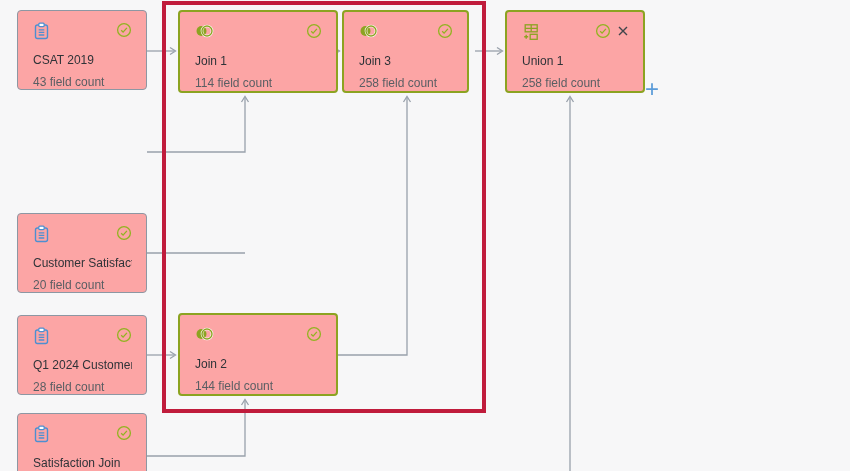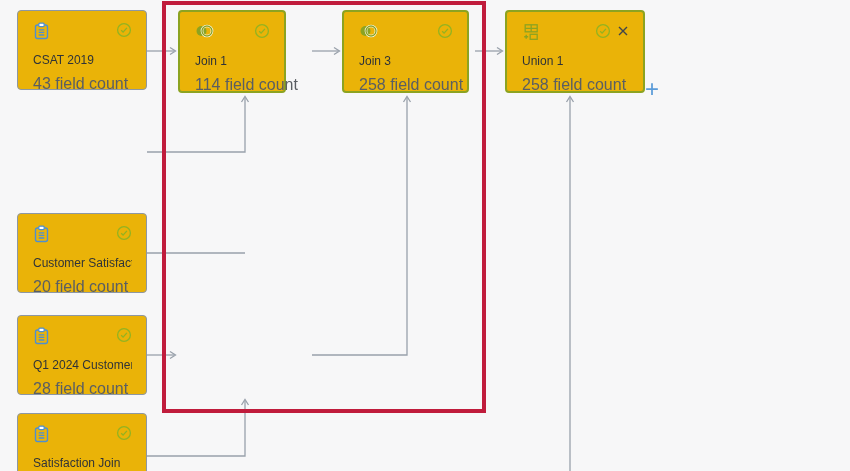--- a/index.html
+++ b/index.html
@@ -1,26 +1,26 @@
 <!DOCTYPE html>
 <html><head>
 <meta charset="utf-8">
 <style>
   html,body{margin:0;padding:0;}
   *{box-sizing:border-box;}
   body{font-family:"Liberation Sans","DejaVu Sans",sans-serif;background:#fff;}
   .canvas{position:relative;width:850px;height:471px;background:#f7f7f8;overflow:hidden;}
   .edge-layer{position:absolute;left:0;top:0;width:850px;height:471px;pointer-events:none;}
-  .node{position:absolute;background:#eab308;border-radius:4px;padding:11px 14px 0 15px;}
+  .node{position:absolute;background:#fca5a5;border-radius:4px;padding:11px 14px 0 15px;}
   .node.source{width:130px;height:80px;border:1px solid #8d97a3;}
-  .node.transform{width:108px;height:83px;border:2px solid #8ca321;}
+  .node.transform{width:160px;height:83px;border:2px solid #8ca321;}
   .node-head{display:flex;align-items:flex-start;justify-content:space-between;height:22px;}
   .node-head .right-icons{display:flex;align-items:center;gap:6px;}
   .node-title{font-size:12px;color:#2f3338;margin-top:9px;white-space:nowrap;overflow:hidden;}
-  .node-count{font-size:16px;color:#5a5e63;margin-top:8px;white-space:nowrap;}
+  .node-count{font-size:12px;color:#5a5e63;margin-top:8px;white-space:nowrap;}
   .icon{display:inline-block;line-height:0;}
   .selection-rect{position:absolute;left:162px;top:1px;width:324px;height:412px;border:4px solid #c01c3c;pointer-events:none;}
   .add-btn{position:absolute;left:641px;top:78px;width:22px;height:22px;color:#5b9cd9;font-size:24px;line-height:21px;text-align:center;cursor:pointer;font-weight:400;}
 </style>
 </head>
 <body>
 
 <div class="canvas">
 
   <svg class="edge-layer" width="850" height="471" viewBox="0 0 850 471" fill="none" stroke="#99a1ab" stroke-width="1.3">
@@ -186,20 +186,39 @@
         <svg width="16" height="16" viewBox="0 0 16 16">
             <circle cx="8" cy="8" r="6.4" stroke="#92b321" stroke-width="1.3" fill="none"></circle>
             <path d="M5.2,8.2 L7.1,10.1 L10.9,5.9" stroke="#92b321" stroke-width="1.3" fill="none"></path>
           </svg>
       </span>
     </div>
     <div class="node-title">Join 3</div>
     <div class="node-count">258 field count</div>
   </div>
 
+  <div class="node transform" style="left:178px;top:313px;">
+    <div class="node-head">
+      <span class="icon">
+        <svg width="19" height="16" viewBox="0 0 19 16">
+            <circle cx="6.5" cy="8" r="5" fill="#8ca321"></circle>
+            <circle cx="12" cy="8" r="5" stroke="#ffffff" stroke-width="2.6" fill="none"></circle>
+            <circle cx="12" cy="8" r="5" stroke="#8ca321" stroke-width="1.4" fill="none"></circle>
+          </svg>
+      </span>
+      <span class="icon">
+        <svg width="16" height="16" viewBox="0 0 16 16">
+            <circle cx="8" cy="8" r="6.4" stroke="#92b321" stroke-width="1.3" fill="none"></circle>
+            <path d="M5.2,8.2 L7.1,10.1 L10.9,5.9" stroke="#92b321" stroke-width="1.3" fill="none"></path>
+          </svg>
+      </span>
+    </div>
+    <div class="node-title">Join 2</div>
+    <div class="node-count">144 field count</div>
+  </div>
 
   <div class="node transform" style="left:505px;top:10px;width:140px;">
     <div class="node-head">
       <span class="icon">
         <svg width="18" height="18" viewBox="0 0 18 18" stroke="#8ca321" stroke-width="1.3" fill="none">
             <rect x="3.2" y="1.8" width="12" height="7"></rect>
             <path d="M9.2,1.8 V8.8 M3.2,5.3 H15.2"></path>
             <path d="M2.2,13.8 H6.2 M4.2,11.8 V15.8" stroke-width="1.4"></path>
             <rect x="8.2" y="11.3" width="7" height="5"></rect>
           </svg>

